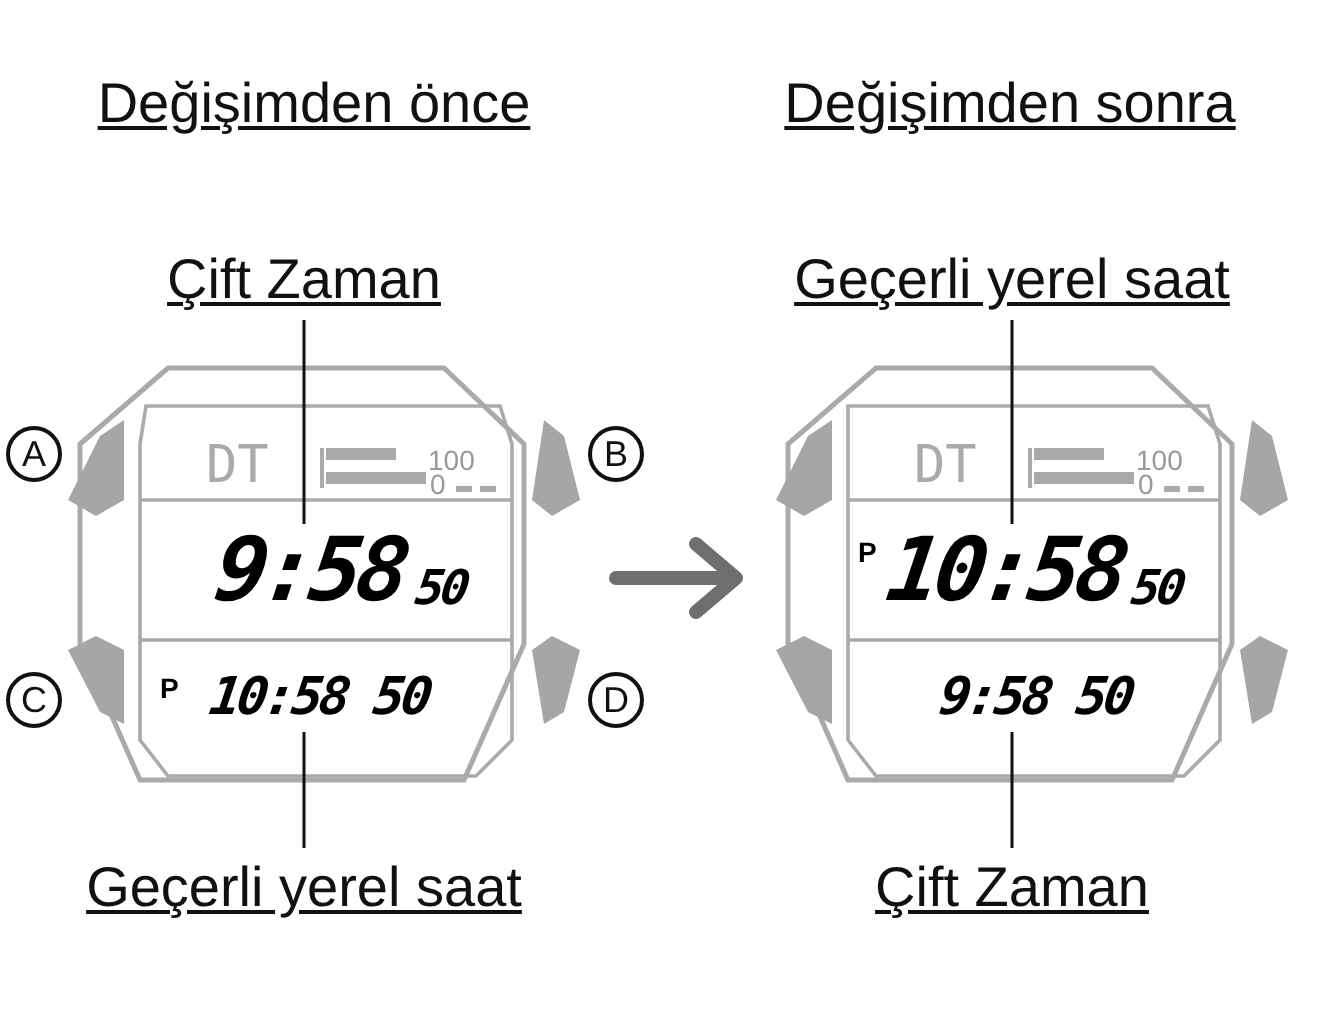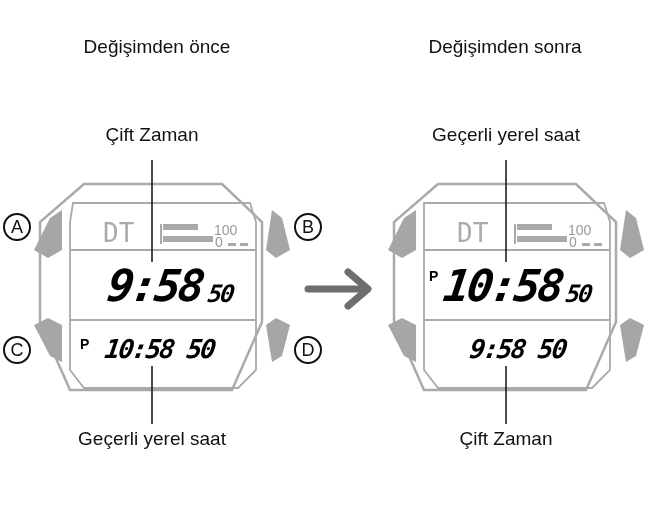--- a/index.html
+++ b/index.html
@@ -1,17 +1,17 @@
 <!DOCTYPE html>
 <html><head>
 <meta charset="utf-8">
 <style>
   html,body{margin:0;padding:0;background:#fff;}
   body{width:667px;height:517px;position:relative;overflow:hidden;font-family:"Liberation Sans",sans-serif;color:#111;}
-  .lbl{position:absolute;font-size:19px;white-space:nowrap;transform:translateX(-50%);}
+  .lbl{position:absolute;font-size:28px;white-space:nowrap;transform:translateX(-50%);text-decoration:underline;}
   .circ{position:absolute;width:24px;height:24px;border:2px solid #111;border-radius:50%;font-size:18px;line-height:24px;text-align:center;box-sizing:content-box;}
   svg{position:absolute;left:0;top:0;}
   .digits{position:absolute;font-family:"DejaVu Sans Mono",monospace;font-weight:bold;font-style:italic;color:#000;white-space:nowrap;transform:skewX(-8deg);}
   .small{position:absolute;font-size:14px;color:#999;}
 </style>
 </head>
 <body>
 
 <div class="lbl" style="left:157px;top:36px;">Değişimden önce</div>
 <div class="lbl" style="left:505px;top:36px;text-align:right;">Değişimden sonra</div>

